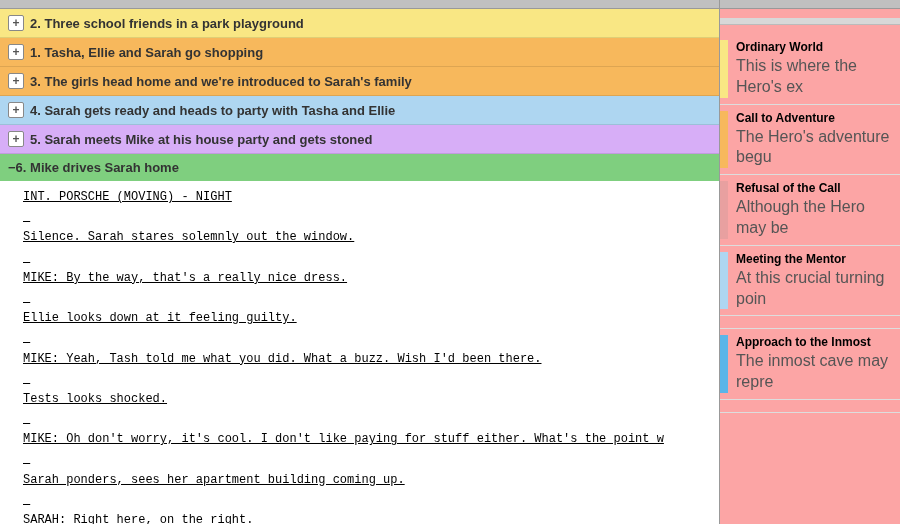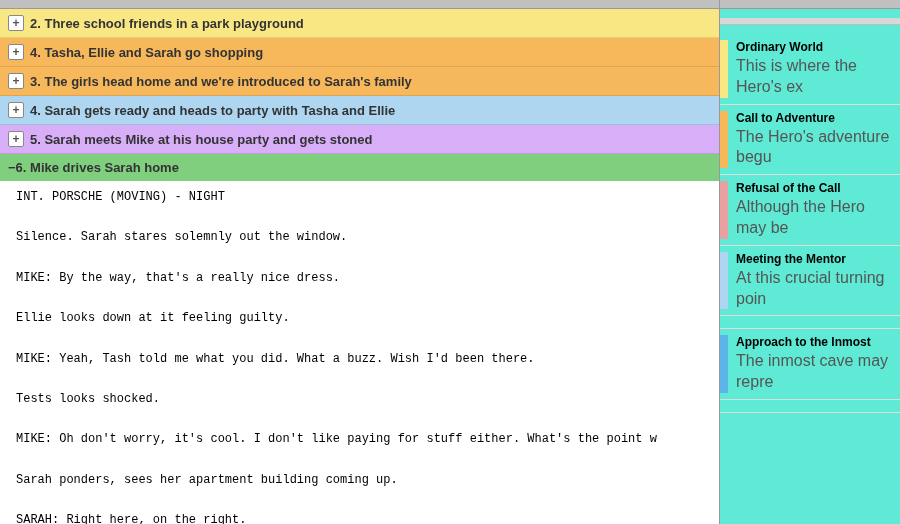--- a/index.html
+++ b/index.html
@@ -91,27 +91,28 @@
       padding: 6px 16px;
       font-family: 'Courier New', Courier, monospace;
       font-size: 12px;
       color: #000;
       line-height: 1.6;
       overflow-y: auto;
       flex: 1;
     }
 
     .scene-content p {
-      margin: 1px 0;
+      margin: 1px 7px;
+      text-decoration: underline;
     }
 
     
     .right-panel {
       width: 180px;
-      background: #5eead4;
+      background: #fca5a5;
       display: flex;
       flex-direction: column;
       gap: 9px;
     }
 
     .key-list {
       display: flex;
       flex-direction: column;
       overflow-y: auto;
       flex: 1;
@@ -165,21 +166,21 @@
 <div class="left-panel" style="height: 524px;">
   <div class="panel-header"></div>
   <div class="structure-list">
 
   <div class="scene-item scene-1">
         <span class="expand-icon">+</span>
         <span>2. Three school friends in a park playground</span>
       </div>
       <div class="scene-item scene-2">
         <span class="expand-icon">+</span>
-        <span>4. Tasha, Ellie and Sarah go shopping</span>
+        <span>1. Tasha, Ellie and Sarah go shopping</span>
       </div>
       <div class="scene-item scene-3">
         <span class="expand-icon">+</span>
         <span>3. The girls head home and we're introduced to Sarah's family</span>
       </div>
       <div class="scene-item scene-4">
         <span class="expand-icon">+</span>
         <span>4. Sarah gets ready and heads to party with Tasha and Ellie</span>
       </div>
       <div class="scene-item scene-5">

